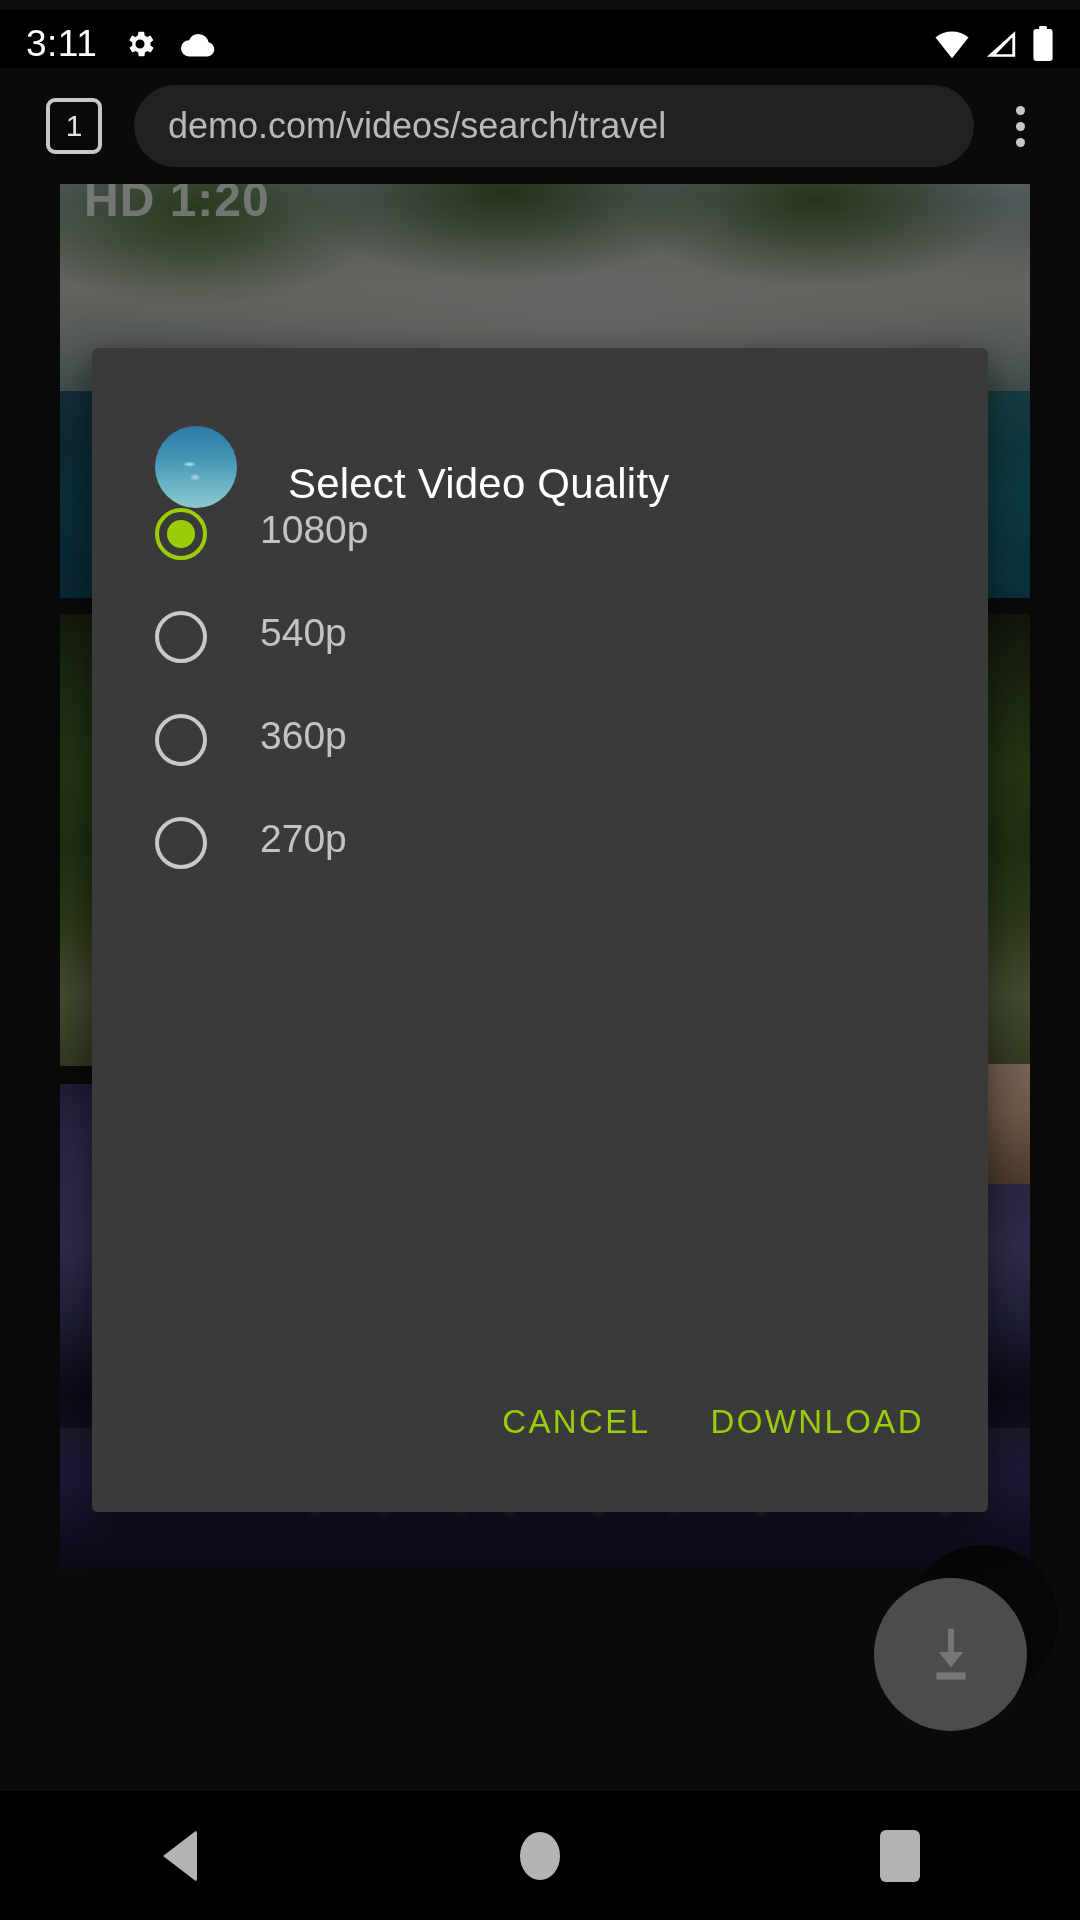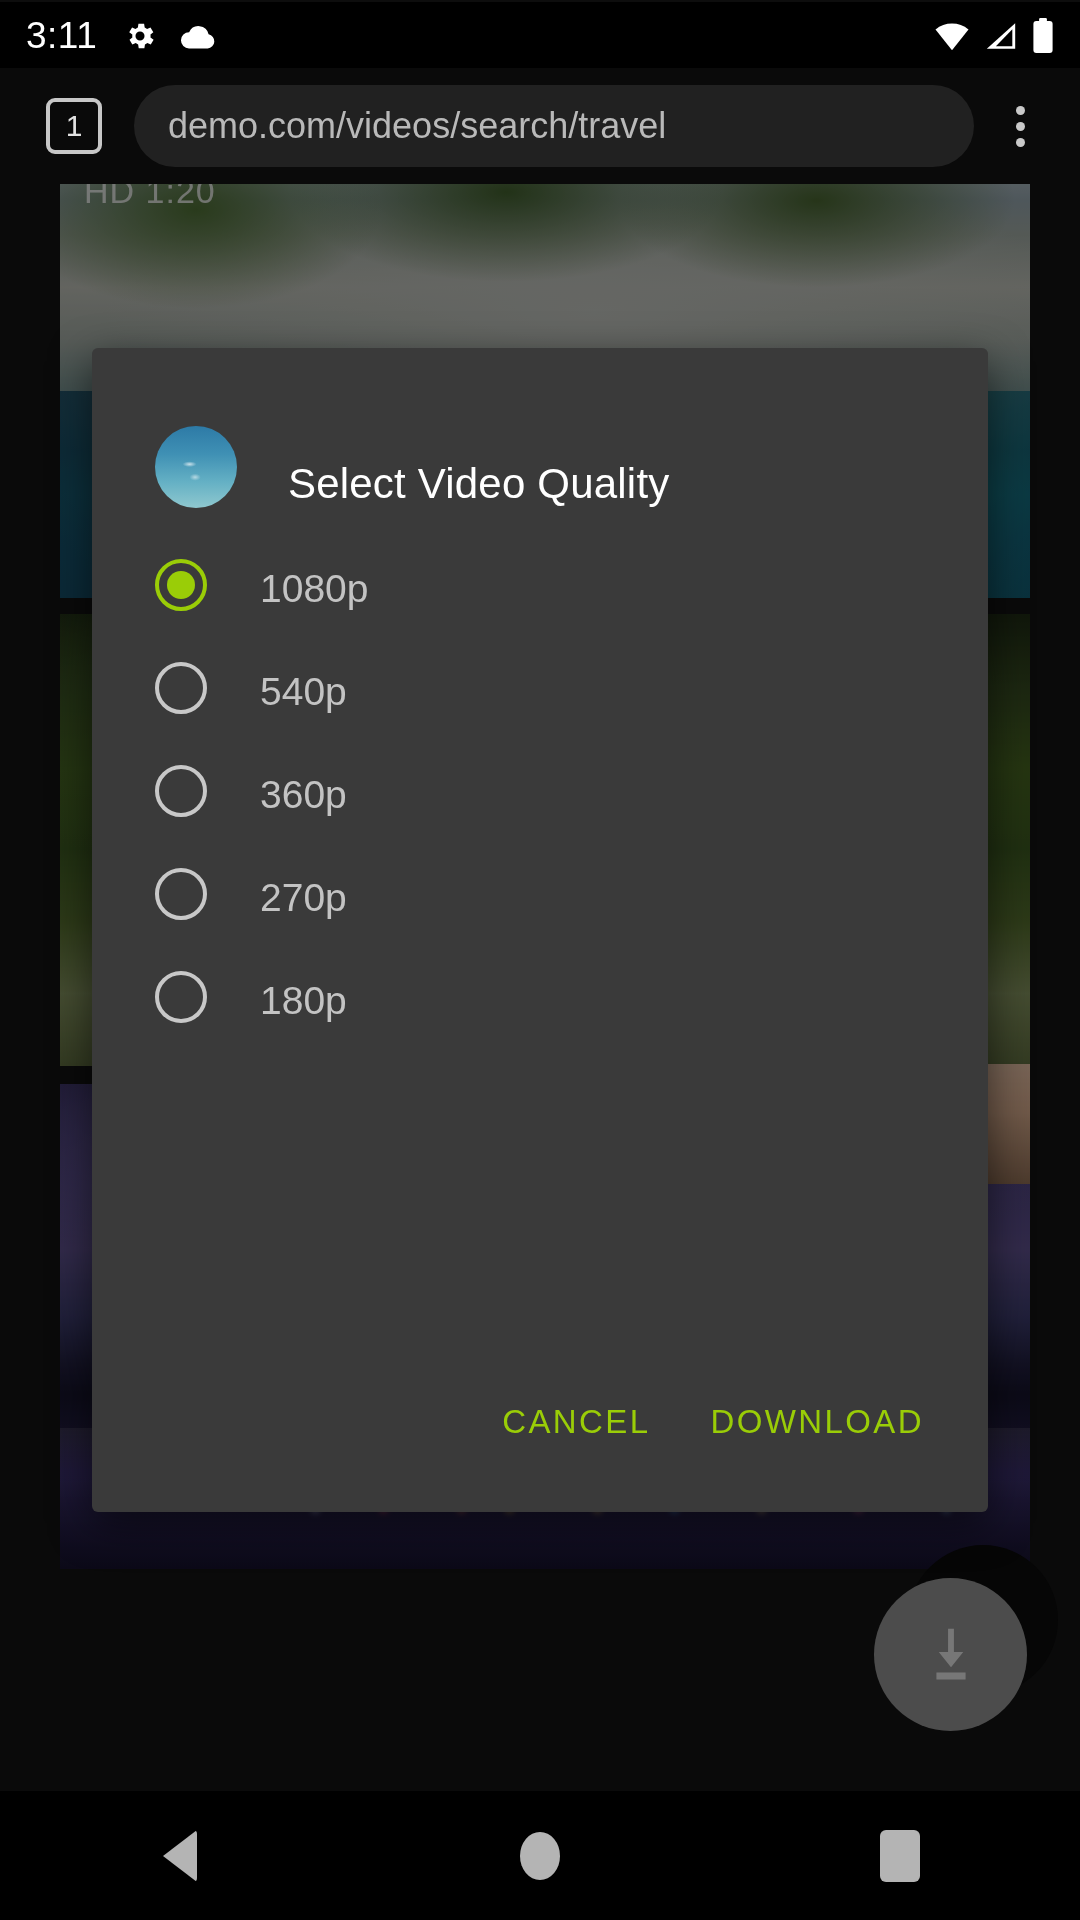--- a/index.html
+++ b/index.html
@@ -16,21 +16,21 @@
     position: relative;
     width: 1080px;
     height: 1920px;
     background: #0d0d0d;
     overflow: hidden;
   }
 
   
   #status-bar {
     position: absolute;
-    left: 0; top: 2px;
+    left: 0; top: 10px;
     width: 1080px; height: 68px;
     background: #000;
     display: flex;
     align-items: center;
     padding: 0 26px;
     z-index: 50;
   }
   #status-time {
     color: #ffffff;
     font-size: 37px;
@@ -108,23 +108,24 @@
     position: absolute;
     left: 60px;
     width: 970px;
     overflow: hidden;
     background: #1b1b1b;
   }
   .thumb-badge {
     position: absolute;
     left: 24px; top: 6px;
     color: rgba(235,235,235,0.82);
-    font-size: 34px;
+    font-size: 48px;
     letter-spacing: 1px;
     z-index: 2;
+    font-weight: bold;
   }
 
   
   #thumb-cliff {
     position: absolute; inset: 0;
     background:
       radial-gradient(ellipse 300px 160px at 14% 10%, #4c6b33 0%, rgba(76,107,51,0) 62%),
       radial-gradient(ellipse 360px 150px at 46% 6%, #3f5c2c 0%, rgba(63,92,44,0) 60%),
       radial-gradient(ellipse 320px 140px at 78% 8%, #46612f 0%, rgba(70,97,47,0) 62%),
       radial-gradient(ellipse 700px 220px at 55% 34%, #b9bcb6 0%, rgba(150,153,148,0) 70%),
@@ -242,21 +243,21 @@
   #dialog-title {
     color: #ffffff;
     font-size: 42px;
     margin-left: 51px;
     letter-spacing: 0.2px;
   }
 
   #quality-options { padding: 0; }
   .quality-row {
     display: flex;
-    align-items: flex-end;
+    align-items: flex-start;
     height: 103px;
     padding-left: 63px;
   }
   .radio {
     width: 52px; height: 52px;
     border-radius: 50%;
     border: 4px solid #c8c8c8;
     flex: none;
     position: relative;
     background: transparent;
@@ -422,24 +423,20 @@
       <div class="quality-row">
         <span class="radio"></span>
         <span class="quality-label">360p</span>
       </div>
 
       <div class="quality-row">
         <span class="radio"></span>
         <span class="quality-label">270p</span>
       </div>
 
-      <div class="quality-row">
-        <span class="radio"></span>
-        <span class="quality-label">180p</span>
-      </div>
 
     </div>
 
     <div id="dialog-actions">
       <button class="dialog-btn">CANCEL</button>
       <button class="dialog-btn">DOWNLOAD</button>
     </div>
   </div>
 
   <div id="status-bar">

